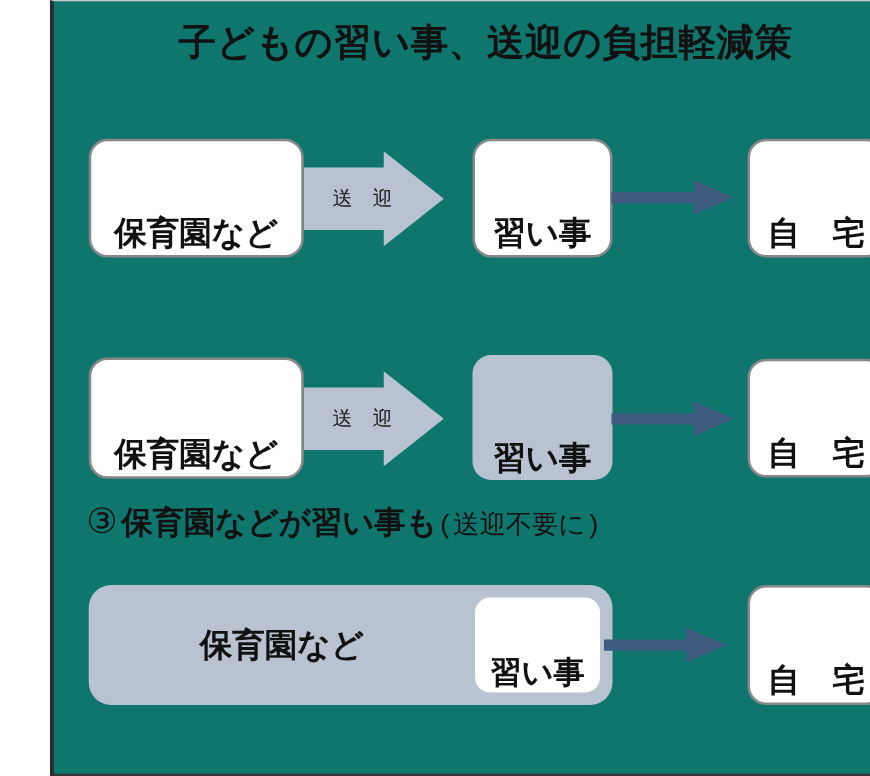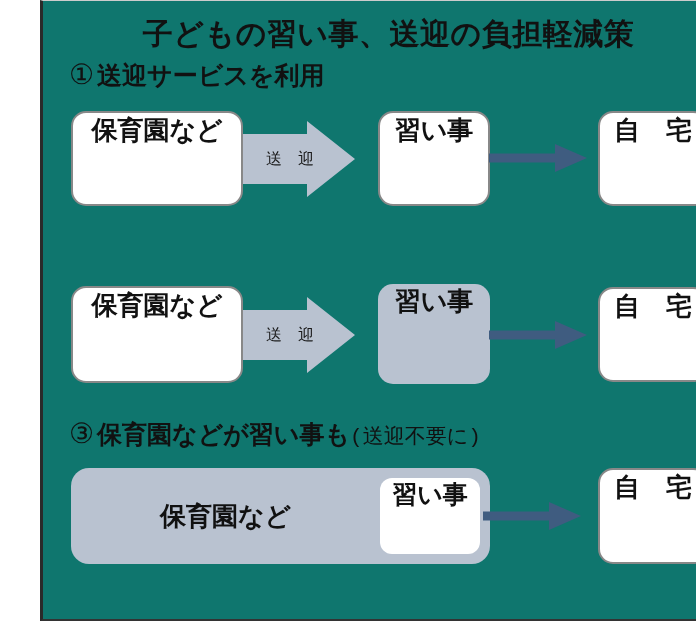--- a/index.html
+++ b/index.html
@@ -35,21 +35,21 @@
     white-space:nowrap;
   }
   .sec-head .num{
     font-weight:normal;font-size:28px;margin-right:3px;
   }
   .sec-head .suffix{
     font-weight:normal;font-size:21px;
   }
   .box{
     position:absolute;
-    display:flex;align-items:flex-start;justify-content:center;
+    display:flex;align-items:flex-end;justify-content:center;
     box-sizing:border-box;
     background:#ffffff;
     border:2px solid var(--border);
     border-radius:15px;
     font-size:26px;font-weight:bold;
     white-space:nowrap;
   }
   .box.shaded{
     background:var(--shaded);
     border:none;
@@ -79,23 +79,20 @@
     white-space:nowrap;
   }
 </style>
 </head>
 <body>
 
 <div class="figure">
 
   <div class="title">子どもの習い事、送迎の負担軽減策</div>
 
-  <div class="sec-head" style="top:59px">
-    <span class="num">①</span><span>送迎サービスを利用</span><span class="suffix"></span>
-  </div>
   <div class="box" style="left:28px;top:110px;width:172px;height:95px">
     <span>保育園など</span>
   </div>
   <svg class="fat-arrow" style="left:200px;top:120px" width="112" height="76" viewBox="0 0 112 76">
     <polygon points="0,13 64,13 64,0 112,38 64,76 64,63 0,63"></polygon>
   </svg>
   <div class="fat-label" style="left:200px;top:120px;width:94px;height:76px">送　迎</div>
   <div class="box" style="left:335px;top:110px;width:112px;height:95px">
     <span>習い事</span>
   </div>
@@ -116,21 +113,21 @@
   <div class="box shaded" style="left:335px;top:283px;width:112px;height:100px">
     <span>習い事</span>
   </div>
   <svg class="dark-arrow" style="left:446px;top:320px" width="98" height="28" viewBox="0 0 98 28">
     <polygon points="0,9.5 66,9.5 66,0 98,14 66,28 66,18.5 0,18.5"></polygon>
   </svg>
   <div class="box" style="left:555px;top:286px;width:110px;height:95px">
     <span>自　宅</span>
   </div>
 
-  <div class="sec-head" style="top:418px">
+  <div class="sec-head" style="top:402px">
     <span class="num">③</span><span>保育園などが習い事も</span><span class="suffix">(送迎不要に)</span>
   </div>
   <div class="box shaded" style="left:28px;top:467px;width:419px;height:96px;border-radius:18px">
     <div class="bigzone" style="width:309px">保育園など</div>
     <div class="box inner" style="left:309px;top:10px;width:100px;height:76px">
       <span>習い事</span>
     </div>
   </div>
   <svg class="dark-arrow" style="left:440px;top:501px" width="98" height="28" viewBox="0 0 98 28">
     <polygon points="0,9.5 66,9.5 66,0 98,14 66,28 66,18.5 0,18.5"></polygon>

